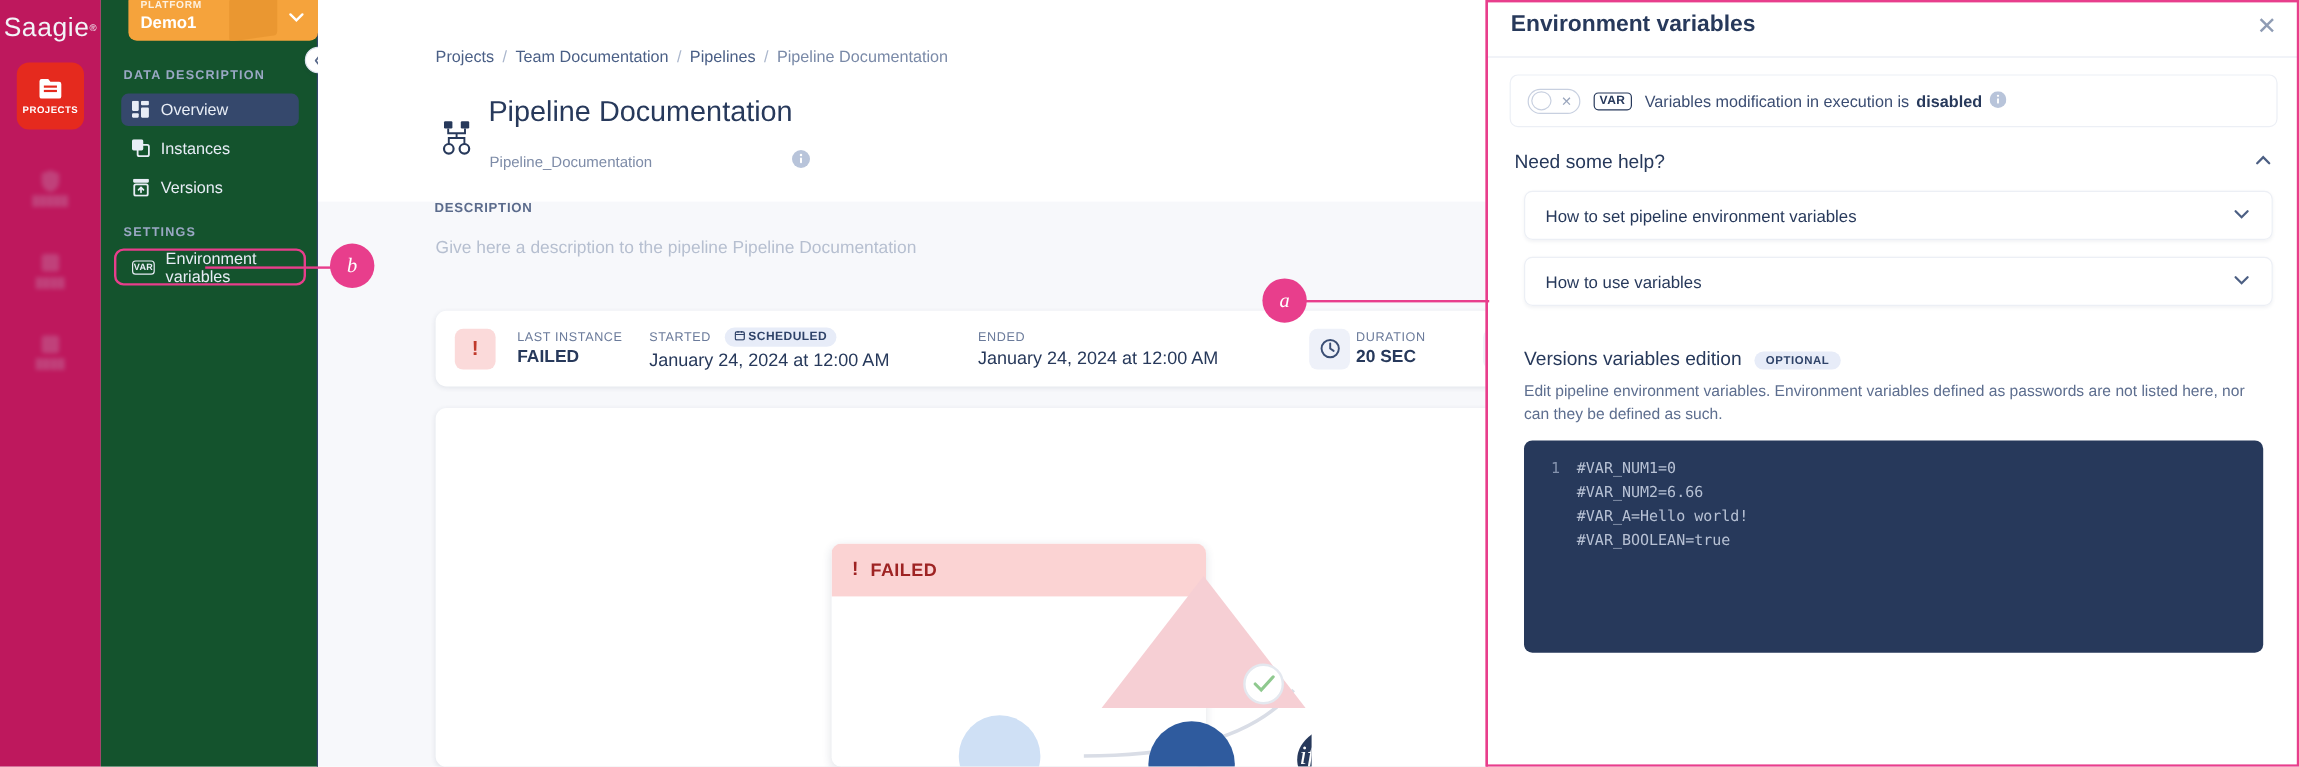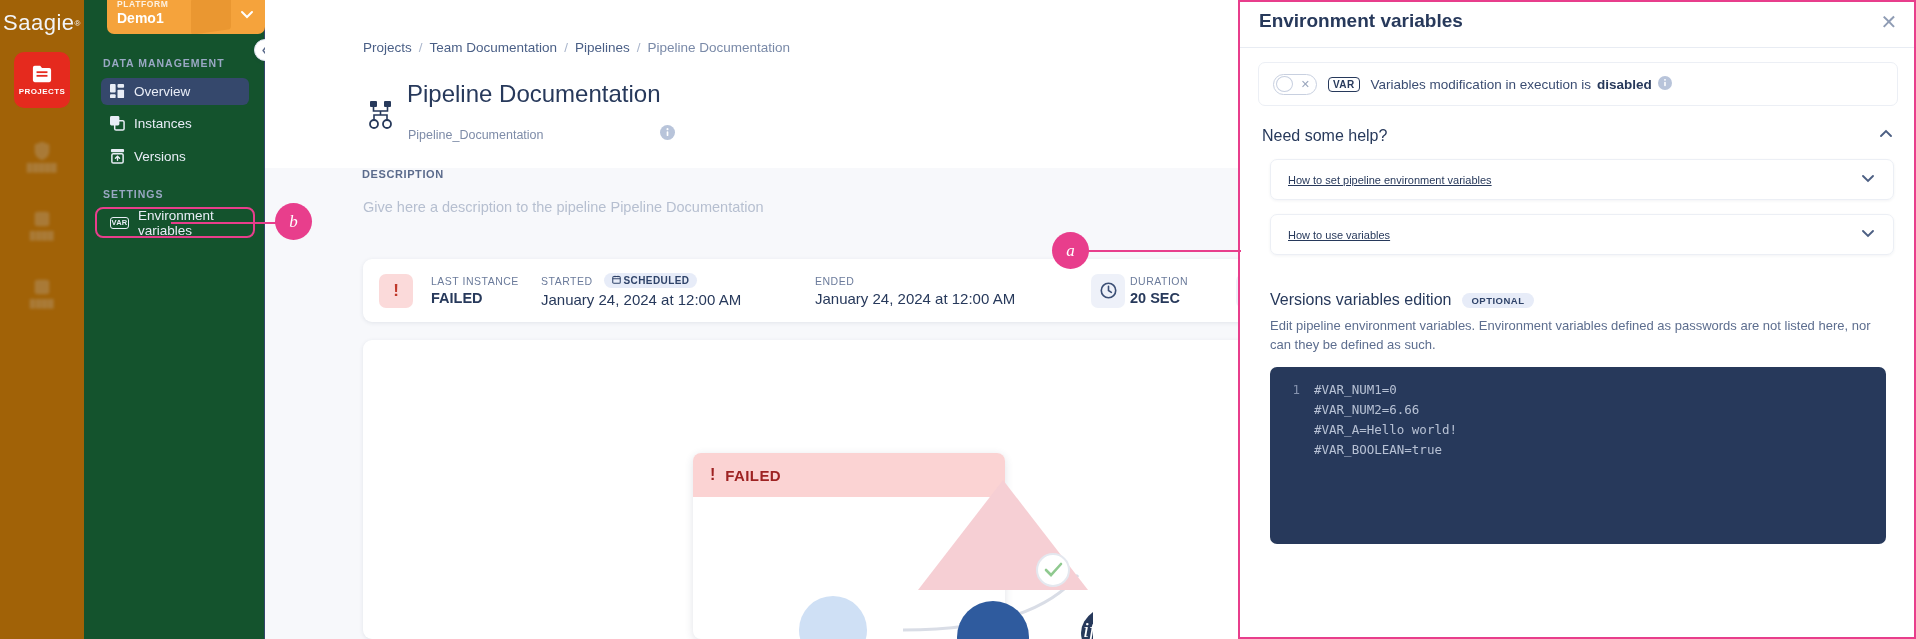--- a/index.html
+++ b/index.html
@@ -7,21 +7,21 @@
     width: 1916px; height: 639px;
     overflow: hidden;
     font-family: "Liberation Sans", sans-serif;
     background: #ffffff;
   }
   #app { position: relative; width: 1916px; height: 639px; background: #f7f8fb; }
 
   
   .rail {
     position: absolute; left: 0; top: 0; width: 84px; height: 639px;
-    background: #a16207;
+    background: #be185d;
   }
   .rail-logo {
     position: absolute; left: 8px; top: 8px; width: 68px; height: 30px;
     color: #f2f4f8; font-size: 22px; letter-spacing: .5px;
     display: flex; align-items: center; justify-content: center;
     font-family: "Liberation Sans", sans-serif;
   }
   .rail-logo sup { font-size: 8px; vertical-align: super; }
   .rail-item {
     position: absolute; left: 14px; width: 56px; height: 56px;
@@ -219,21 +219,21 @@
     margin-top: 20px; padding: 0 4px;
   }
   .help-head .h-t { font-size: 16px; color: #27395b; }
   .acc {
     height: 41px; margin-top: 14px; margin-left: 12px; margin-right: 4px;
     border: 1px solid #eceff5; border-radius: 7px;
     box-shadow: 0 1px 3px rgba(39,57,91,.06);
     display: flex; align-items: center; justify-content: space-between;
     padding: 0 17px;
   }
-  .acc .a-t { font-size: 11px; color: #27395b; text-decoration: underline; }
+  .acc .a-t { font-size: 14px; color: #27395b; }
   .chev { color: #4c5f83; font-size: 13px; }
 
   .pve-head { margin-top: 36px; margin-left: 12px; display: flex; align-items: center; gap: 11px; }
   .pve-title { font-size: 16px; color: #27395b; }
   .opt-badge {
     background: #e7ecf8; color: #2f4369; border-radius: 9px;
     padding: 2px 9px; font-size: 9.5px; font-weight: bold; letter-spacing: .5px;
   }
   .pve-desc {
     margin-top: 7px; margin-left: 12px; margin-right: 12px;
@@ -318,21 +318,21 @@
       <div class="pf-cube"></div>
       <div class="pf-lab">PLATFORM</div>
       <div class="pf-val">Demo1</div>
       <span class="pf-chev">
         <svg viewBox="0 0 16 16" width="16" height="16">
             <path d="M3 6l5 5 5-5" stroke="#fff" stroke-width="2" fill="none" stroke-linecap="round"></path>
           </svg>
       </span>
     </div>
 
-    <div class="sec-title" style="top:57px">DATA MANAGEMENT</div>
+    <div class="sec-title" style="top:57px">DATA DESCRIPTION</div>
 
     <div class="nav-item active" style="top:78px">
       <span class="nav-ico">
         <svg viewBox="0 0 16 16" width="15" height="15">
             <rect x="0" y="0" width="6" height="9" rx="1" fill="#e8edf6"></rect>
             <rect x="8" y="0" width="7" height="4" rx="1" fill="#e8edf6"></rect>
             <rect x="8" y="6" width="7" height="9" rx="1" fill="#e8edf6"></rect>
             <rect x="0" y="11" width="6" height="4" rx="1" fill="#e8edf6"></rect>
           </svg>
       </span>

